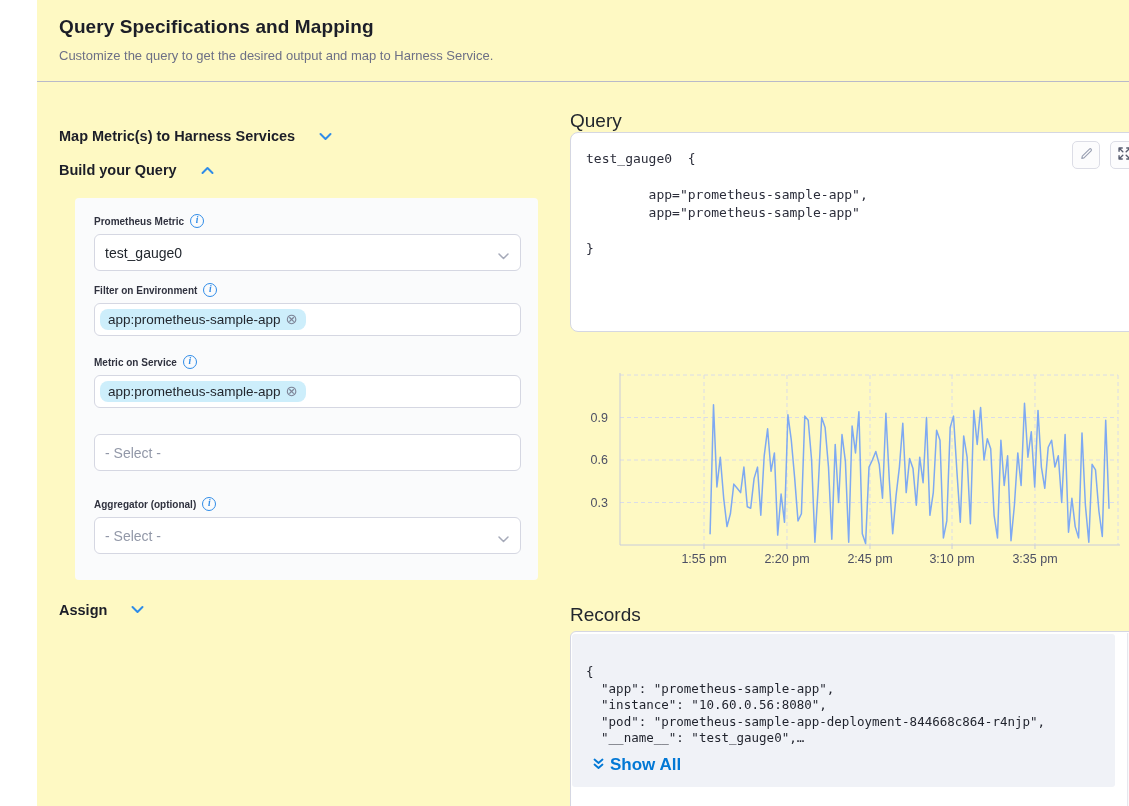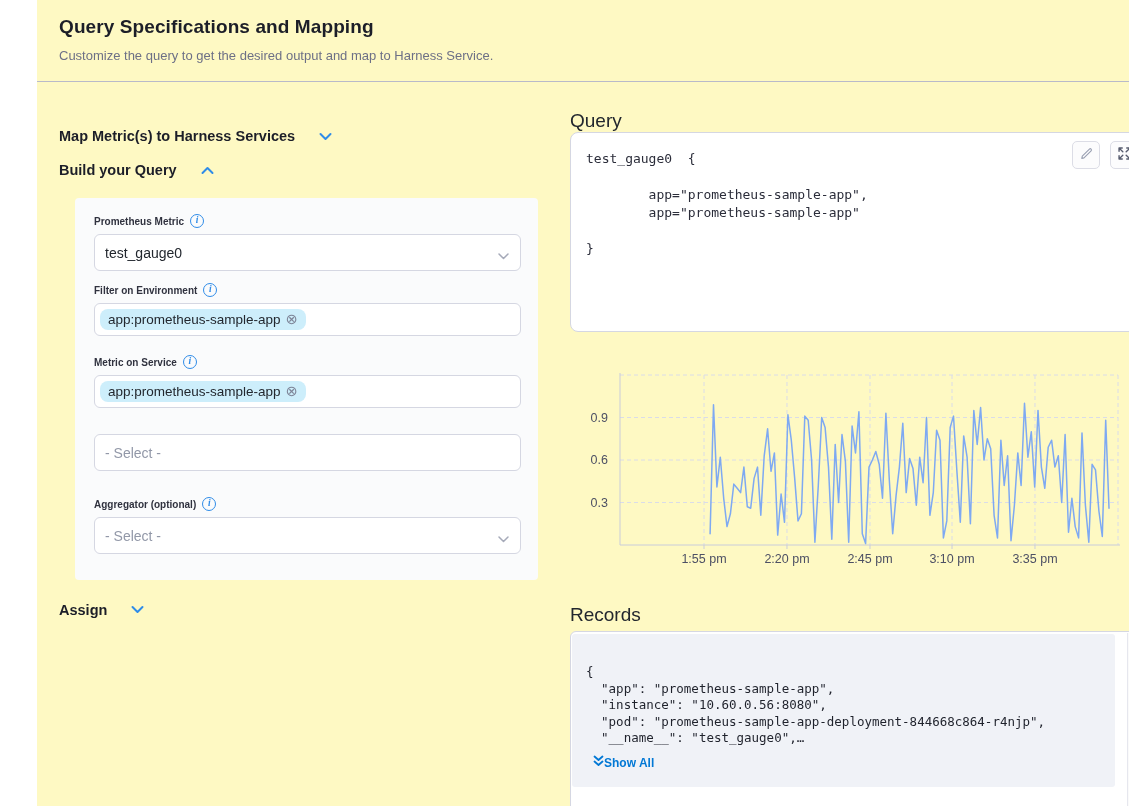--- a/index.html
+++ b/index.html
@@ -88,21 +88,21 @@
     position:absolute; left:1px; top:2px; width:543px; height:153px;
     background:#f0f2f7; border-radius:3px;
   }
   .records-pre {
     position:absolute; left:14px; top:30px;
     font-family:"DejaVu Sans Mono","Liberation Mono",monospace;
     font-size:12.5px; line-height:16.5px; color:#1f222c; white-space:pre;
   }
   .show-all {
     position:absolute; left:21px; top:121px; display:flex; align-items:center;
-    gap:0; color:#0278d5; font-size:12px; font-weight:700; cursor:pointer;
+    gap:6px; color:#0278d5; font-size:17px; font-weight:700; cursor:pointer;
   }
   .v-scrollbar {
     position:absolute; top:1px; right:2px; bottom:0; width:13px;
     background:#fafafa; border-left:1px solid #e6e7ee; border-right:1px solid #e6e7ee;
   }
 </style>
 </head>
 <body>
 
 <div id="page">

